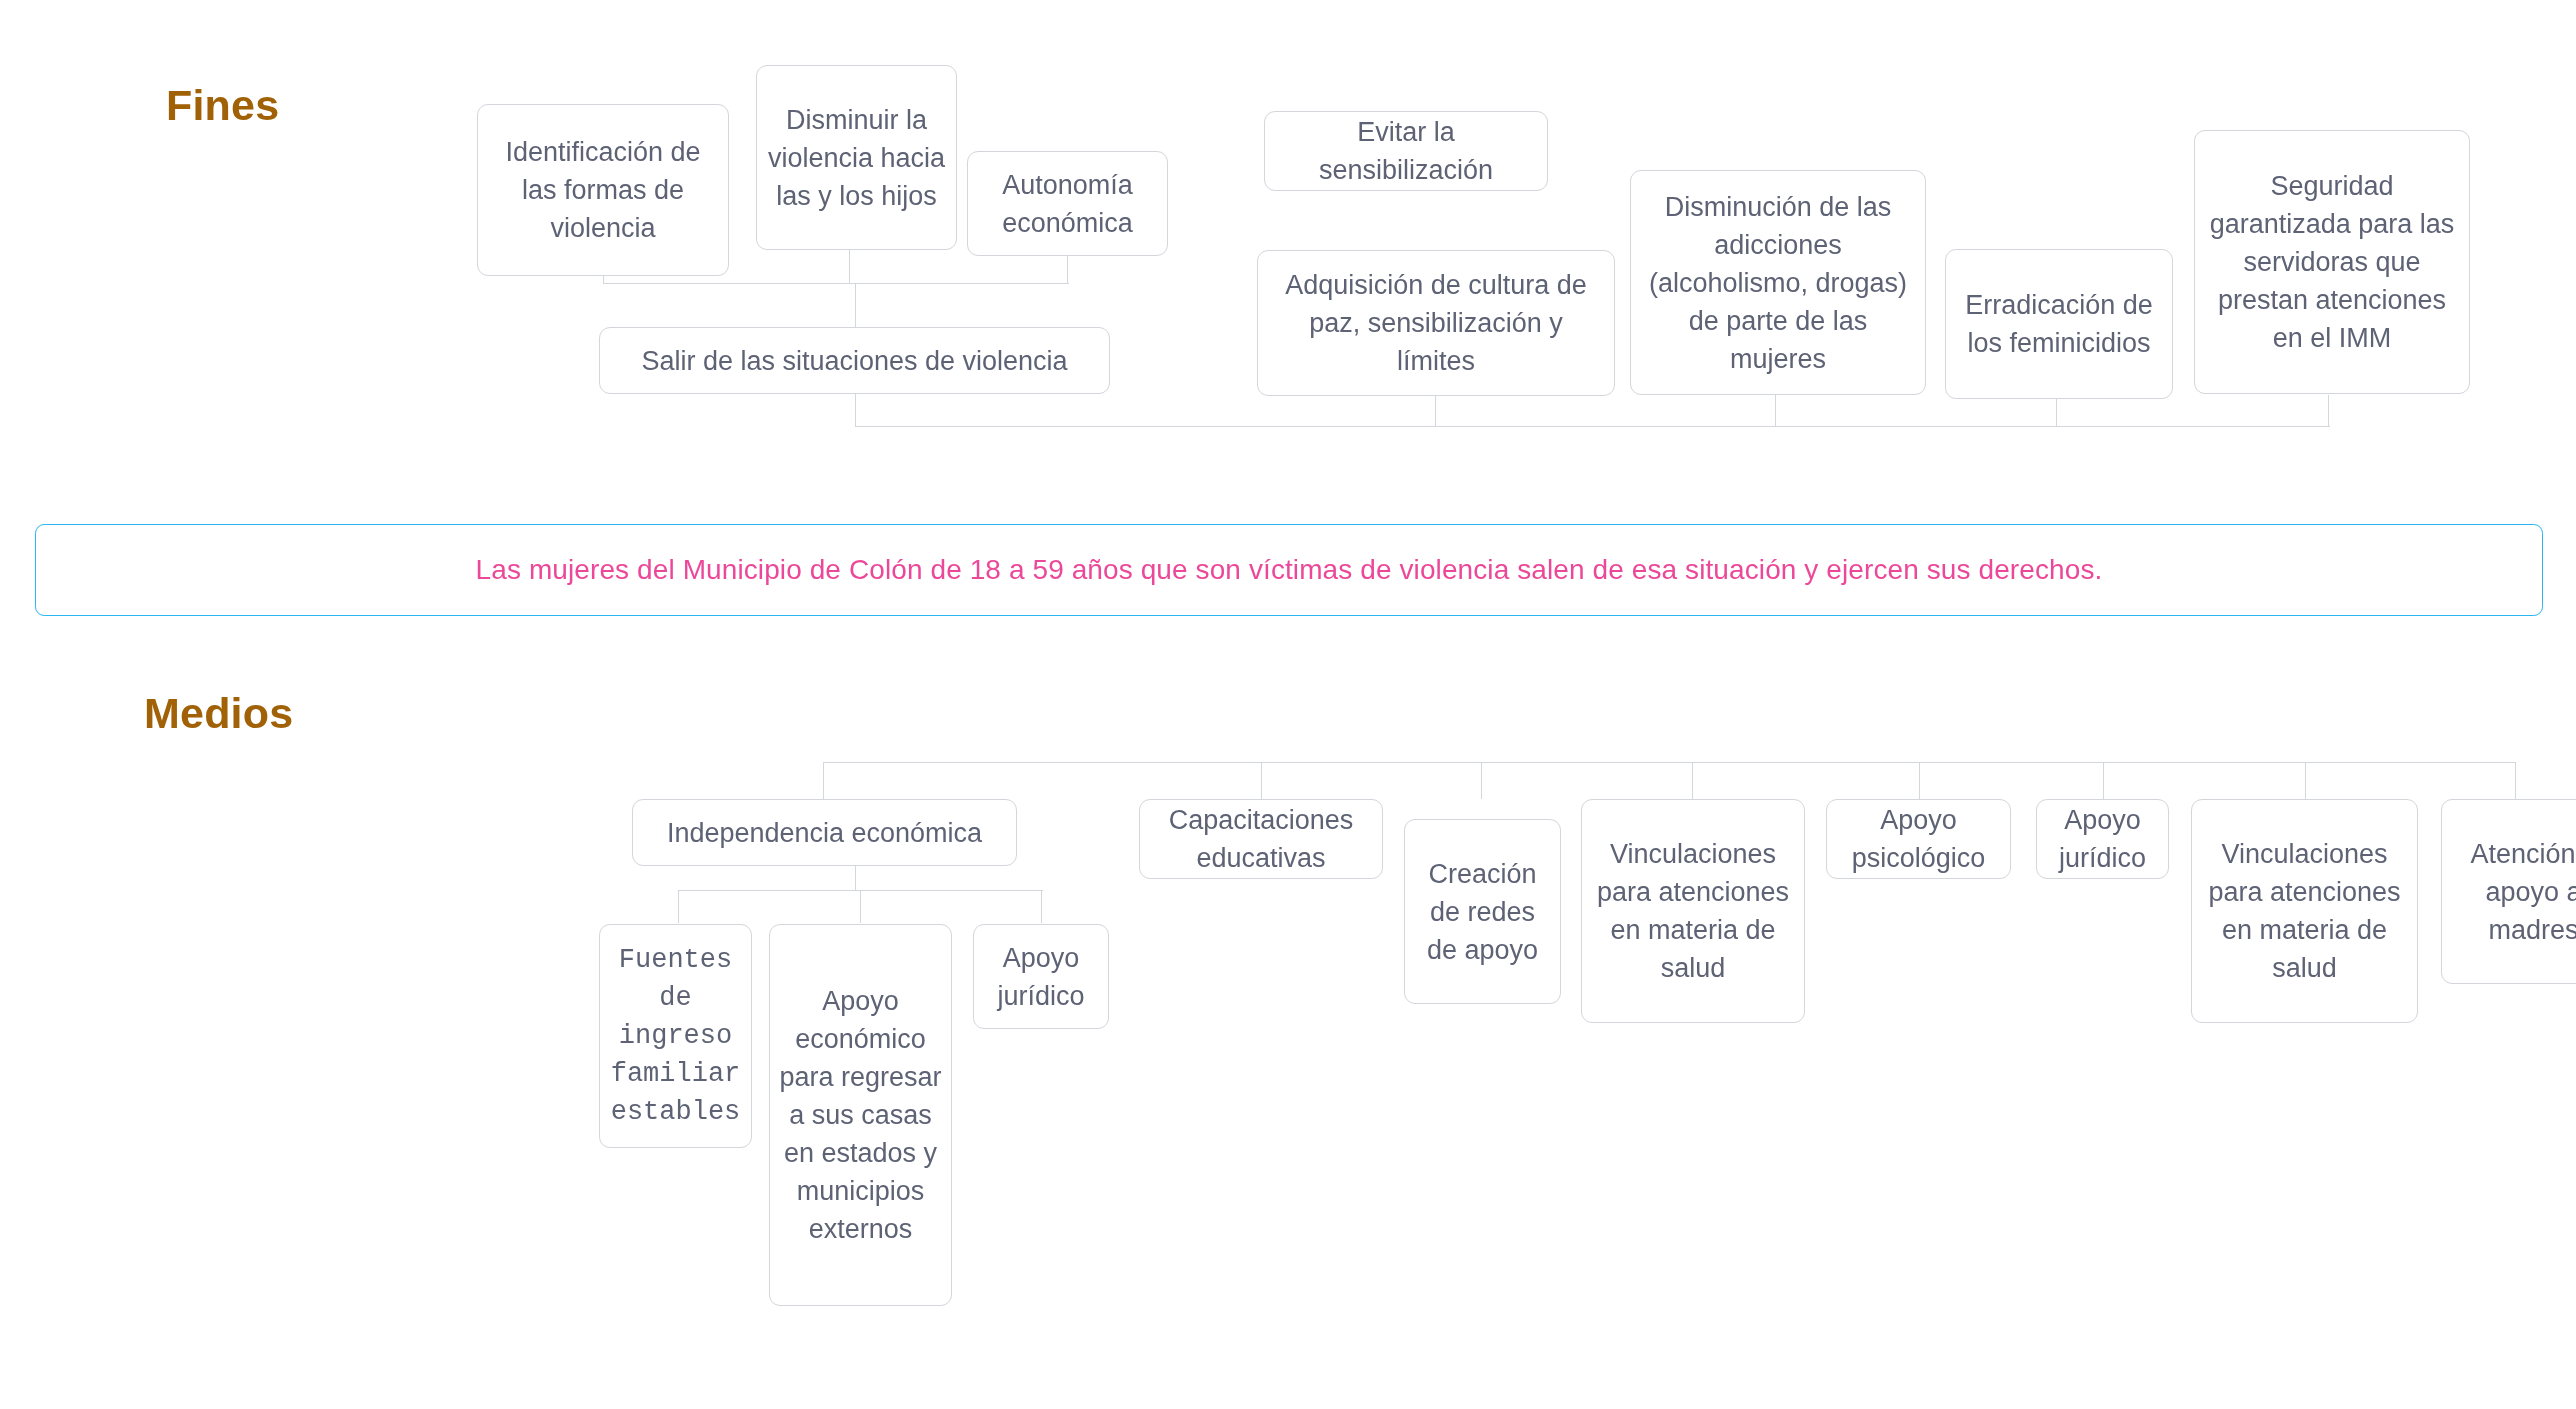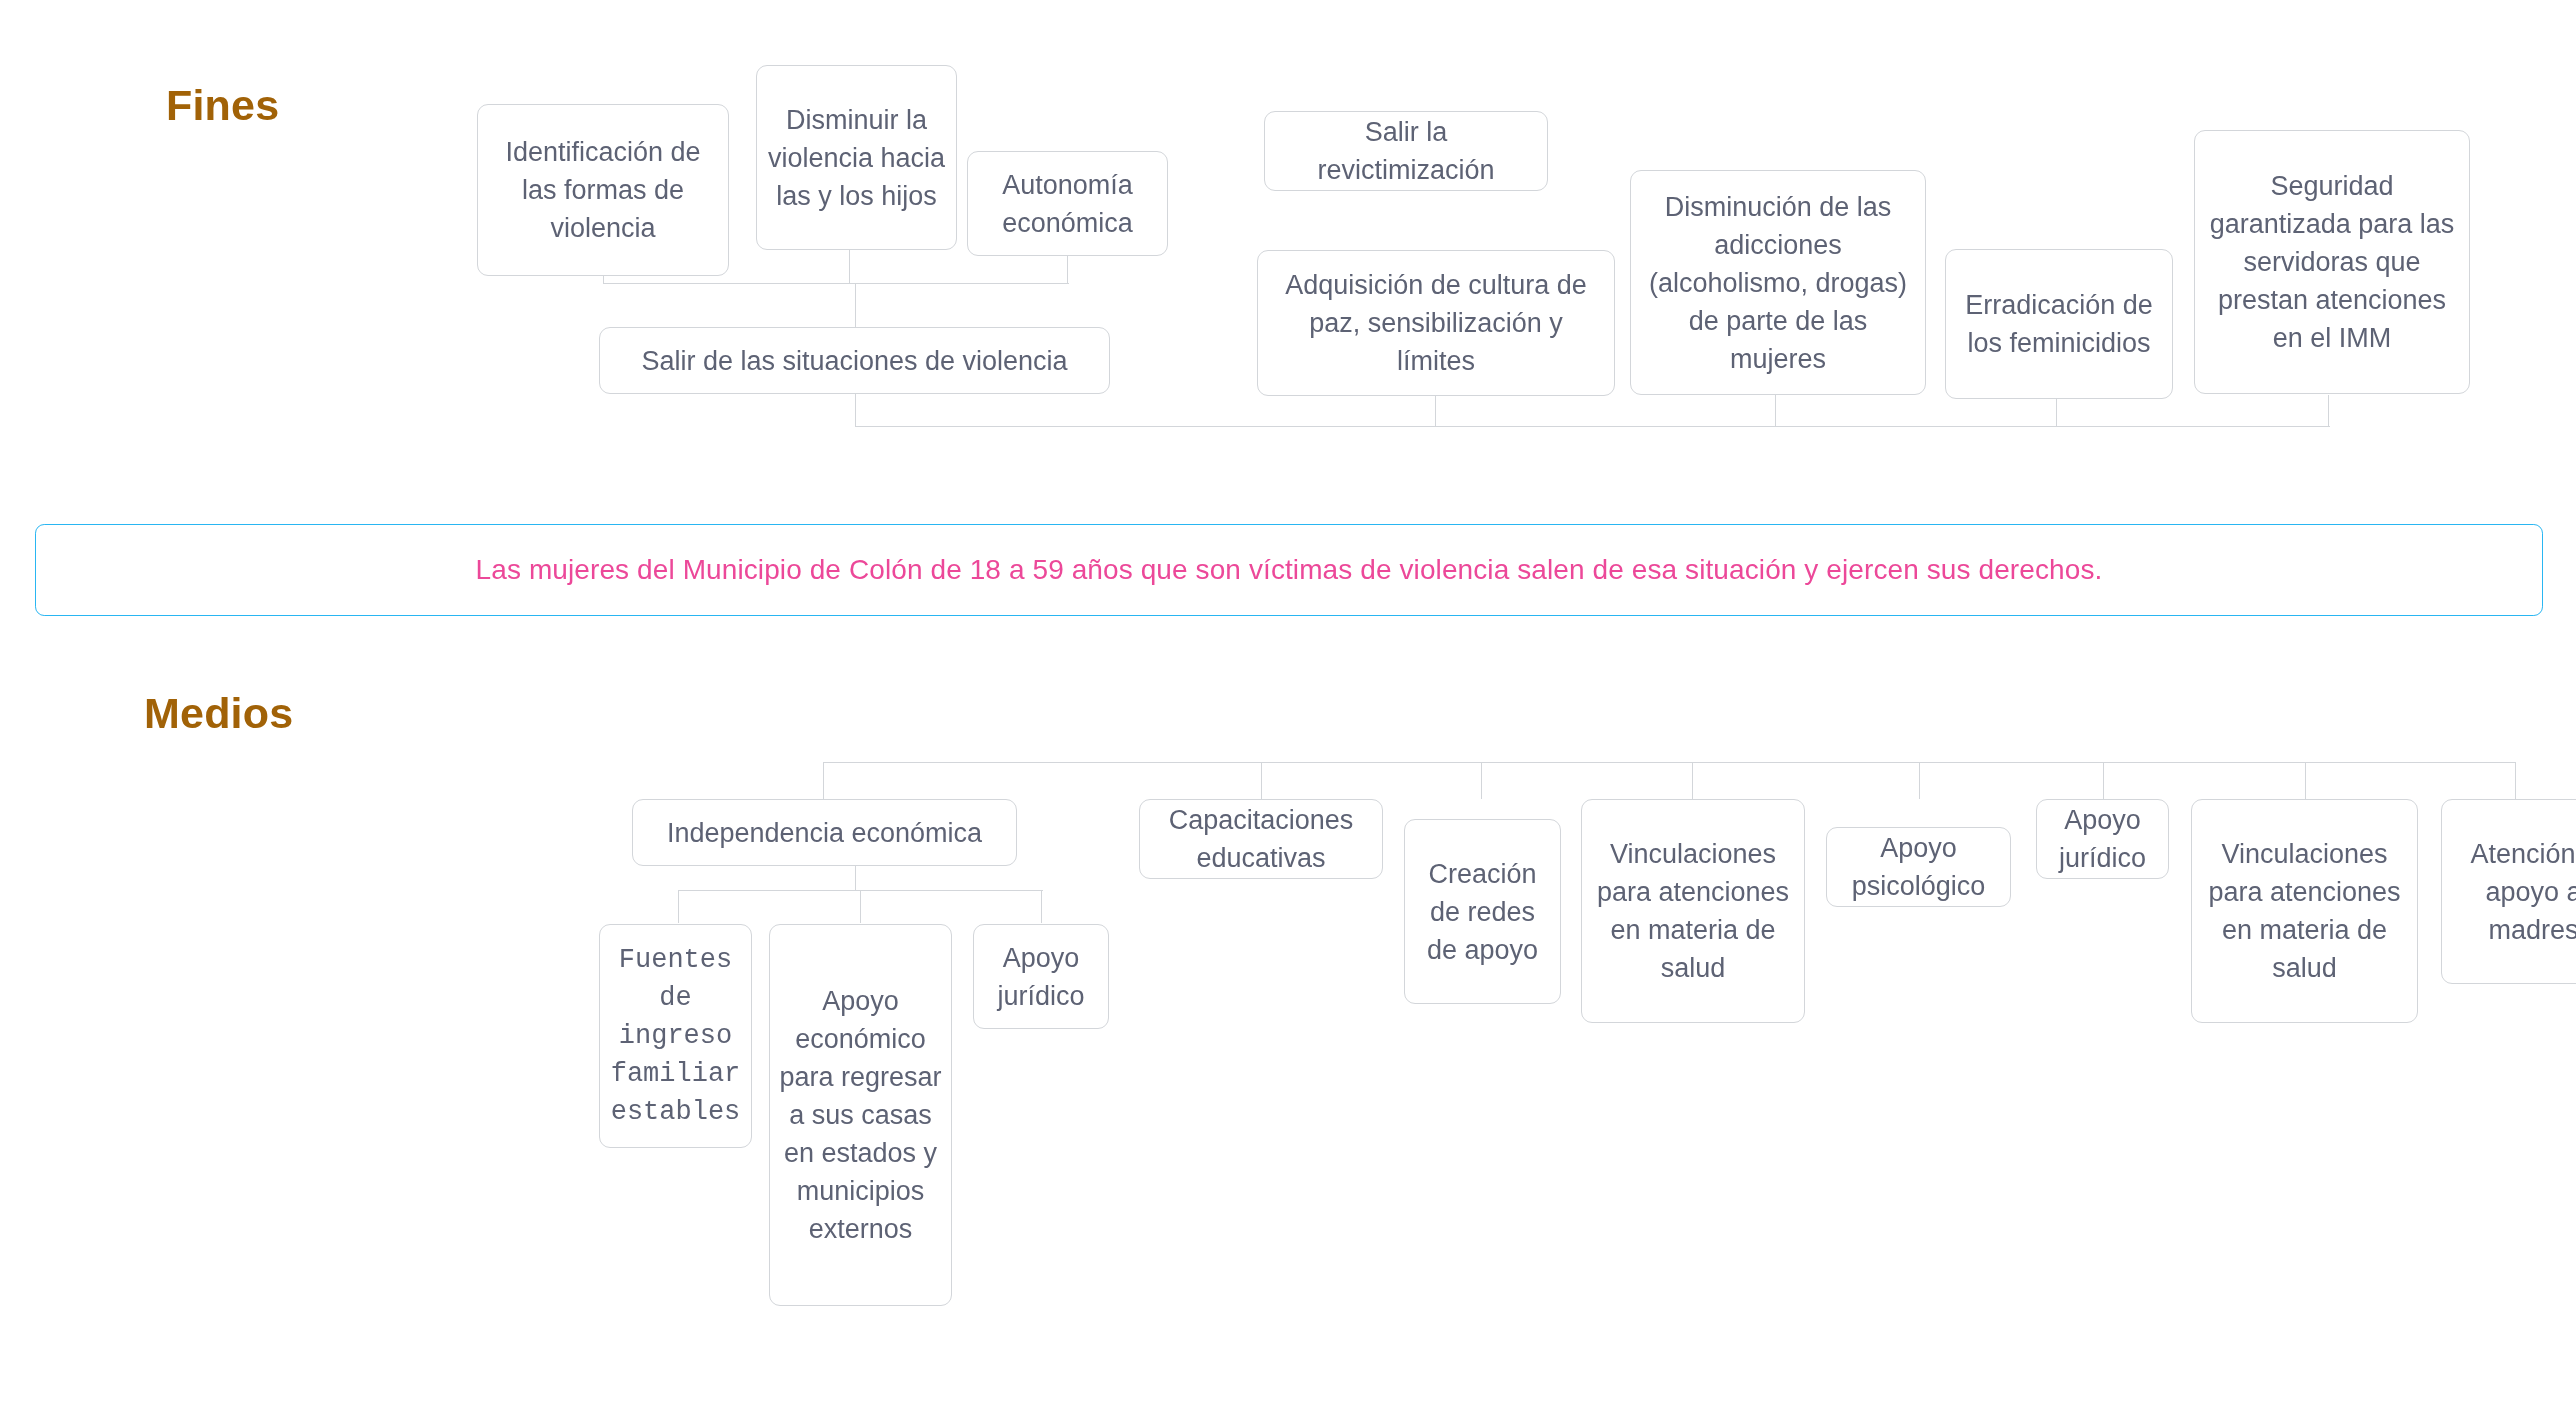--- a/index.html
+++ b/index.html
@@ -100,21 +100,21 @@
   <div class="cy" style="left:849px; top:250px; height:33px;"></div>
   <div class="cy" style="left:1067px; top:256px; height:27px;"></div>
   <div class="cx" style="left:603px; top:283px; width:466px;"></div>
   <div class="cy" style="left:855px; top:283px; height:46px;"></div>
 
   <div class="node" style="left:599px; top:327px; width:511px; height:67px;">
     <span>Salir de las situaciones de violencia</span>
   </div>
 
   <div class="node" style="left:1264px; top:111px; width:284px; height:80px;">
-    <span>Salir la revictimización</span>
+    <span>Evitar la sensibilización</span>
   </div>
 
   <div class="node" style="left:1257px; top:250px; width:358px; height:146px;">
     <span>Adquisición de cultura de paz, sensibilización y límites</span>
   </div>
 
   <div class="node" style="left:1630px; top:170px; width:296px; height:225px;">
     <span>Disminución de las adicciones (alcoholismo, drogas) de parte de las mujeres</span>
   </div>
 
@@ -158,21 +158,21 @@
   </div>
 
   <div class="node" style="left:1404px; top:799px; width:157px; height:185px;margin-top:20px;">
     <span>Creación de redes de apoyo</span>
   </div>
 
   <div class="node" style="left:1581px; top:799px; width:224px; height:224px;">
     <span>Vinculaciones para atenciones en materia de salud</span>
   </div>
 
-  <div class="node" style="left:1826px; top:799px; width:185px; height:80px;margin-top:28px;">
+  <div class="node" style="left:1826px; top:799px; width:185px; height:80px;">
     <span>Apoyo psicológico</span>
   </div>
 
   <div class="node" style="left:2036px; top:799px; width:133px; height:80px;">
     <span>Apoyo jurídico</span>
   </div>
 
   <div class="node" style="left:2191px; top:799px; width:227px; height:224px;">
     <span>Vinculaciones para atenciones en materia de salud</span>
   </div>

